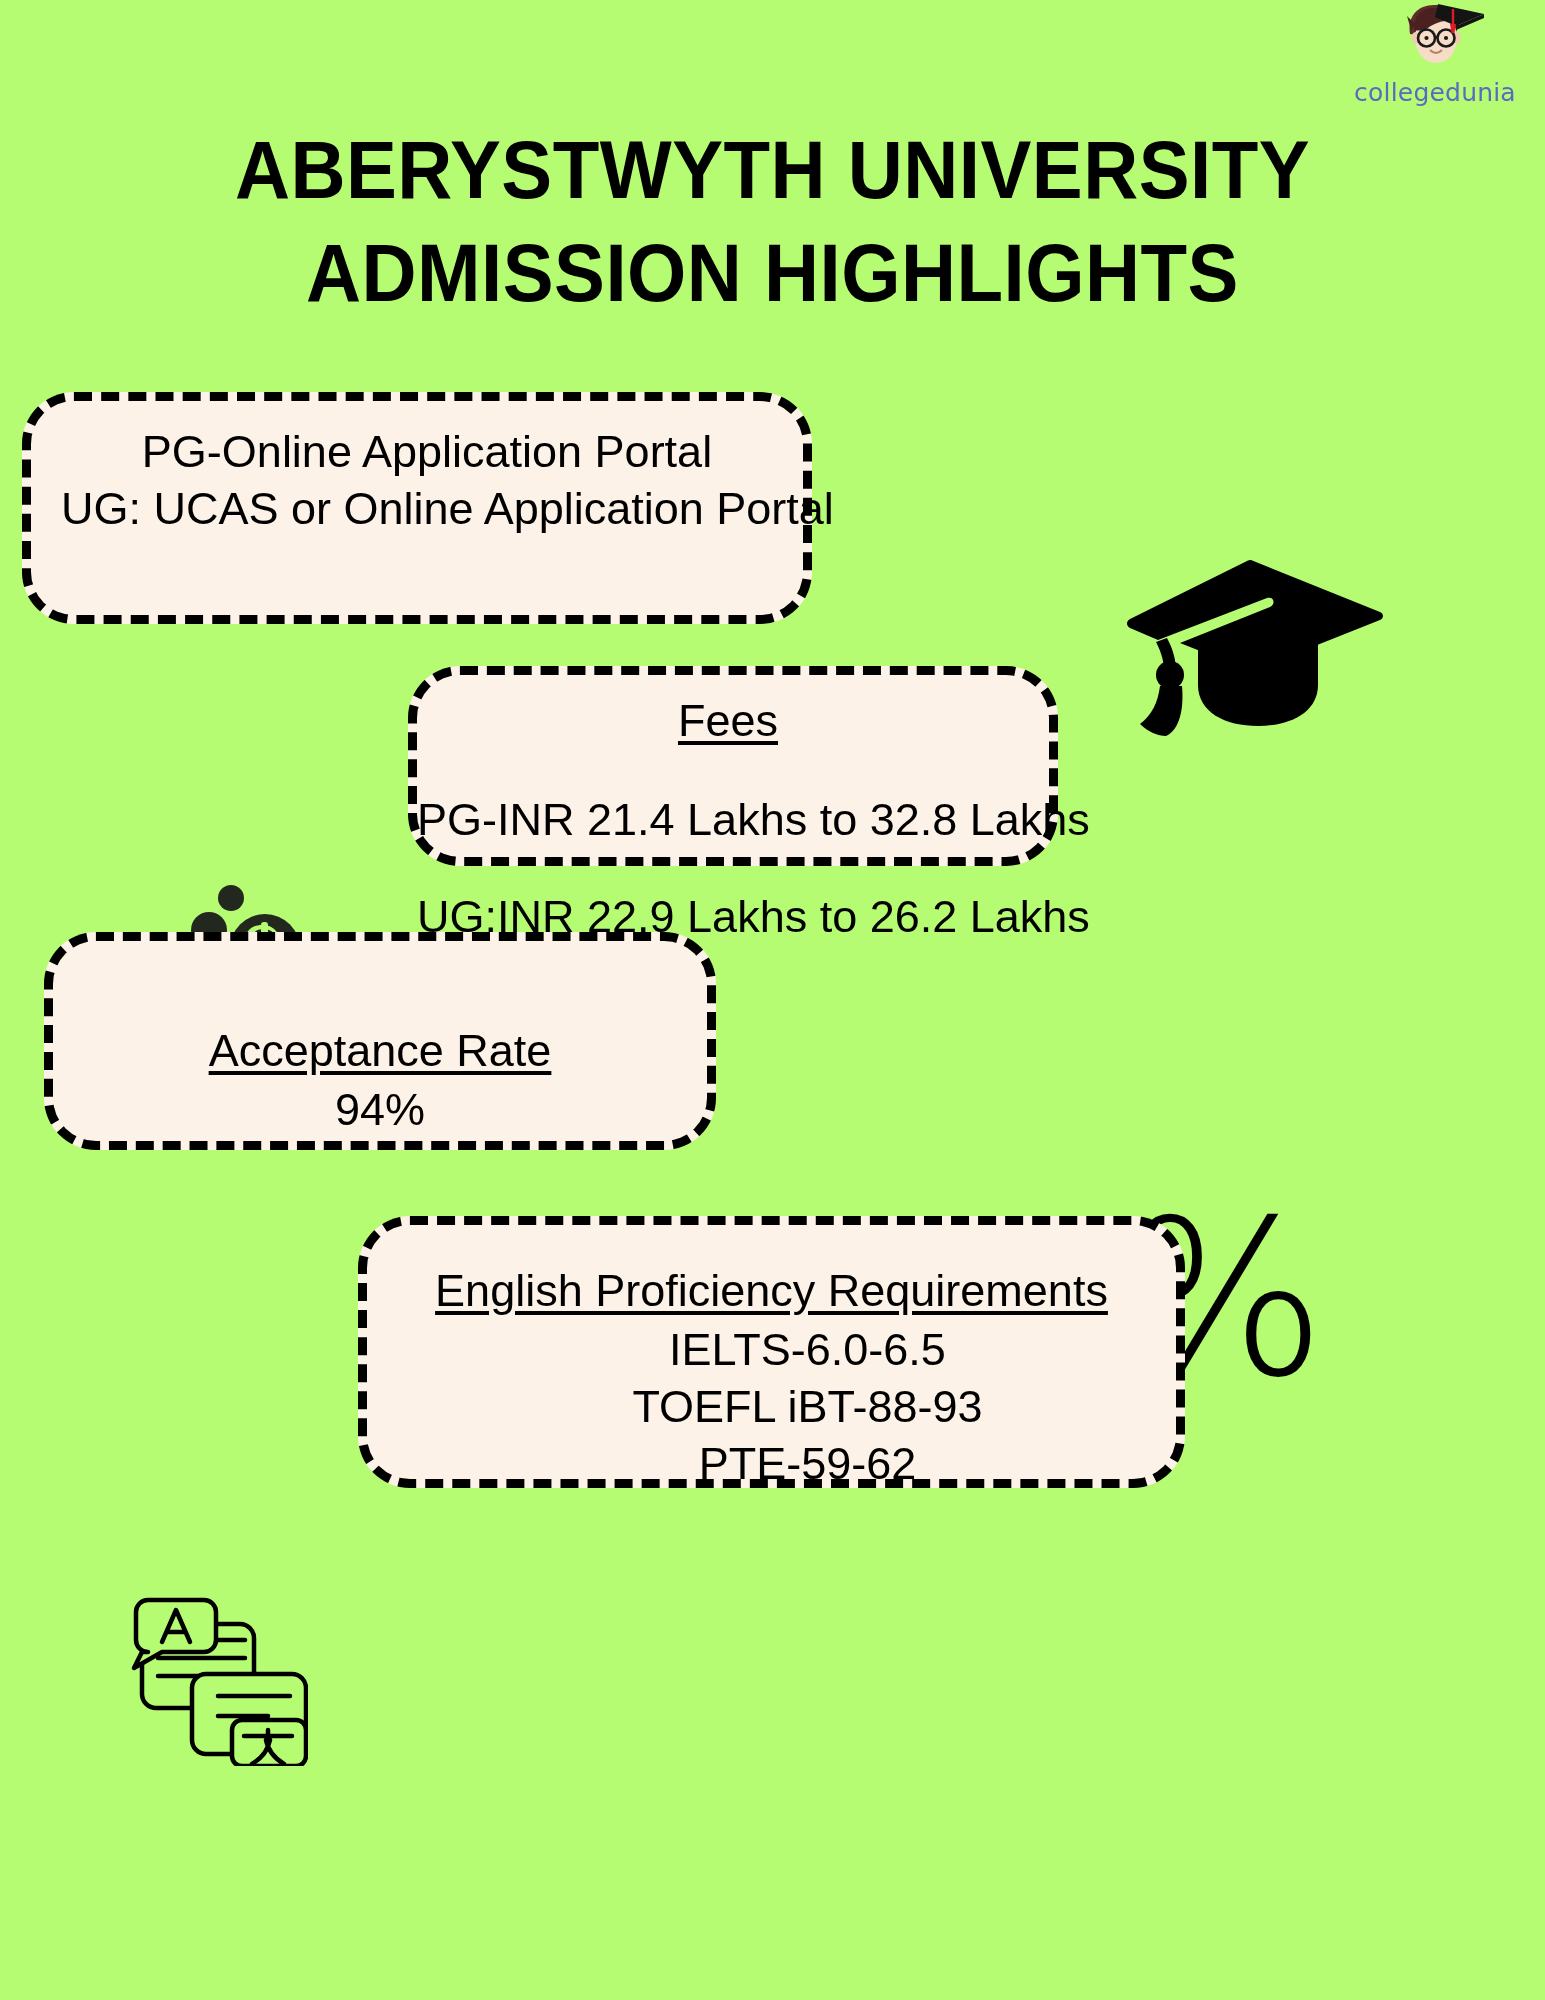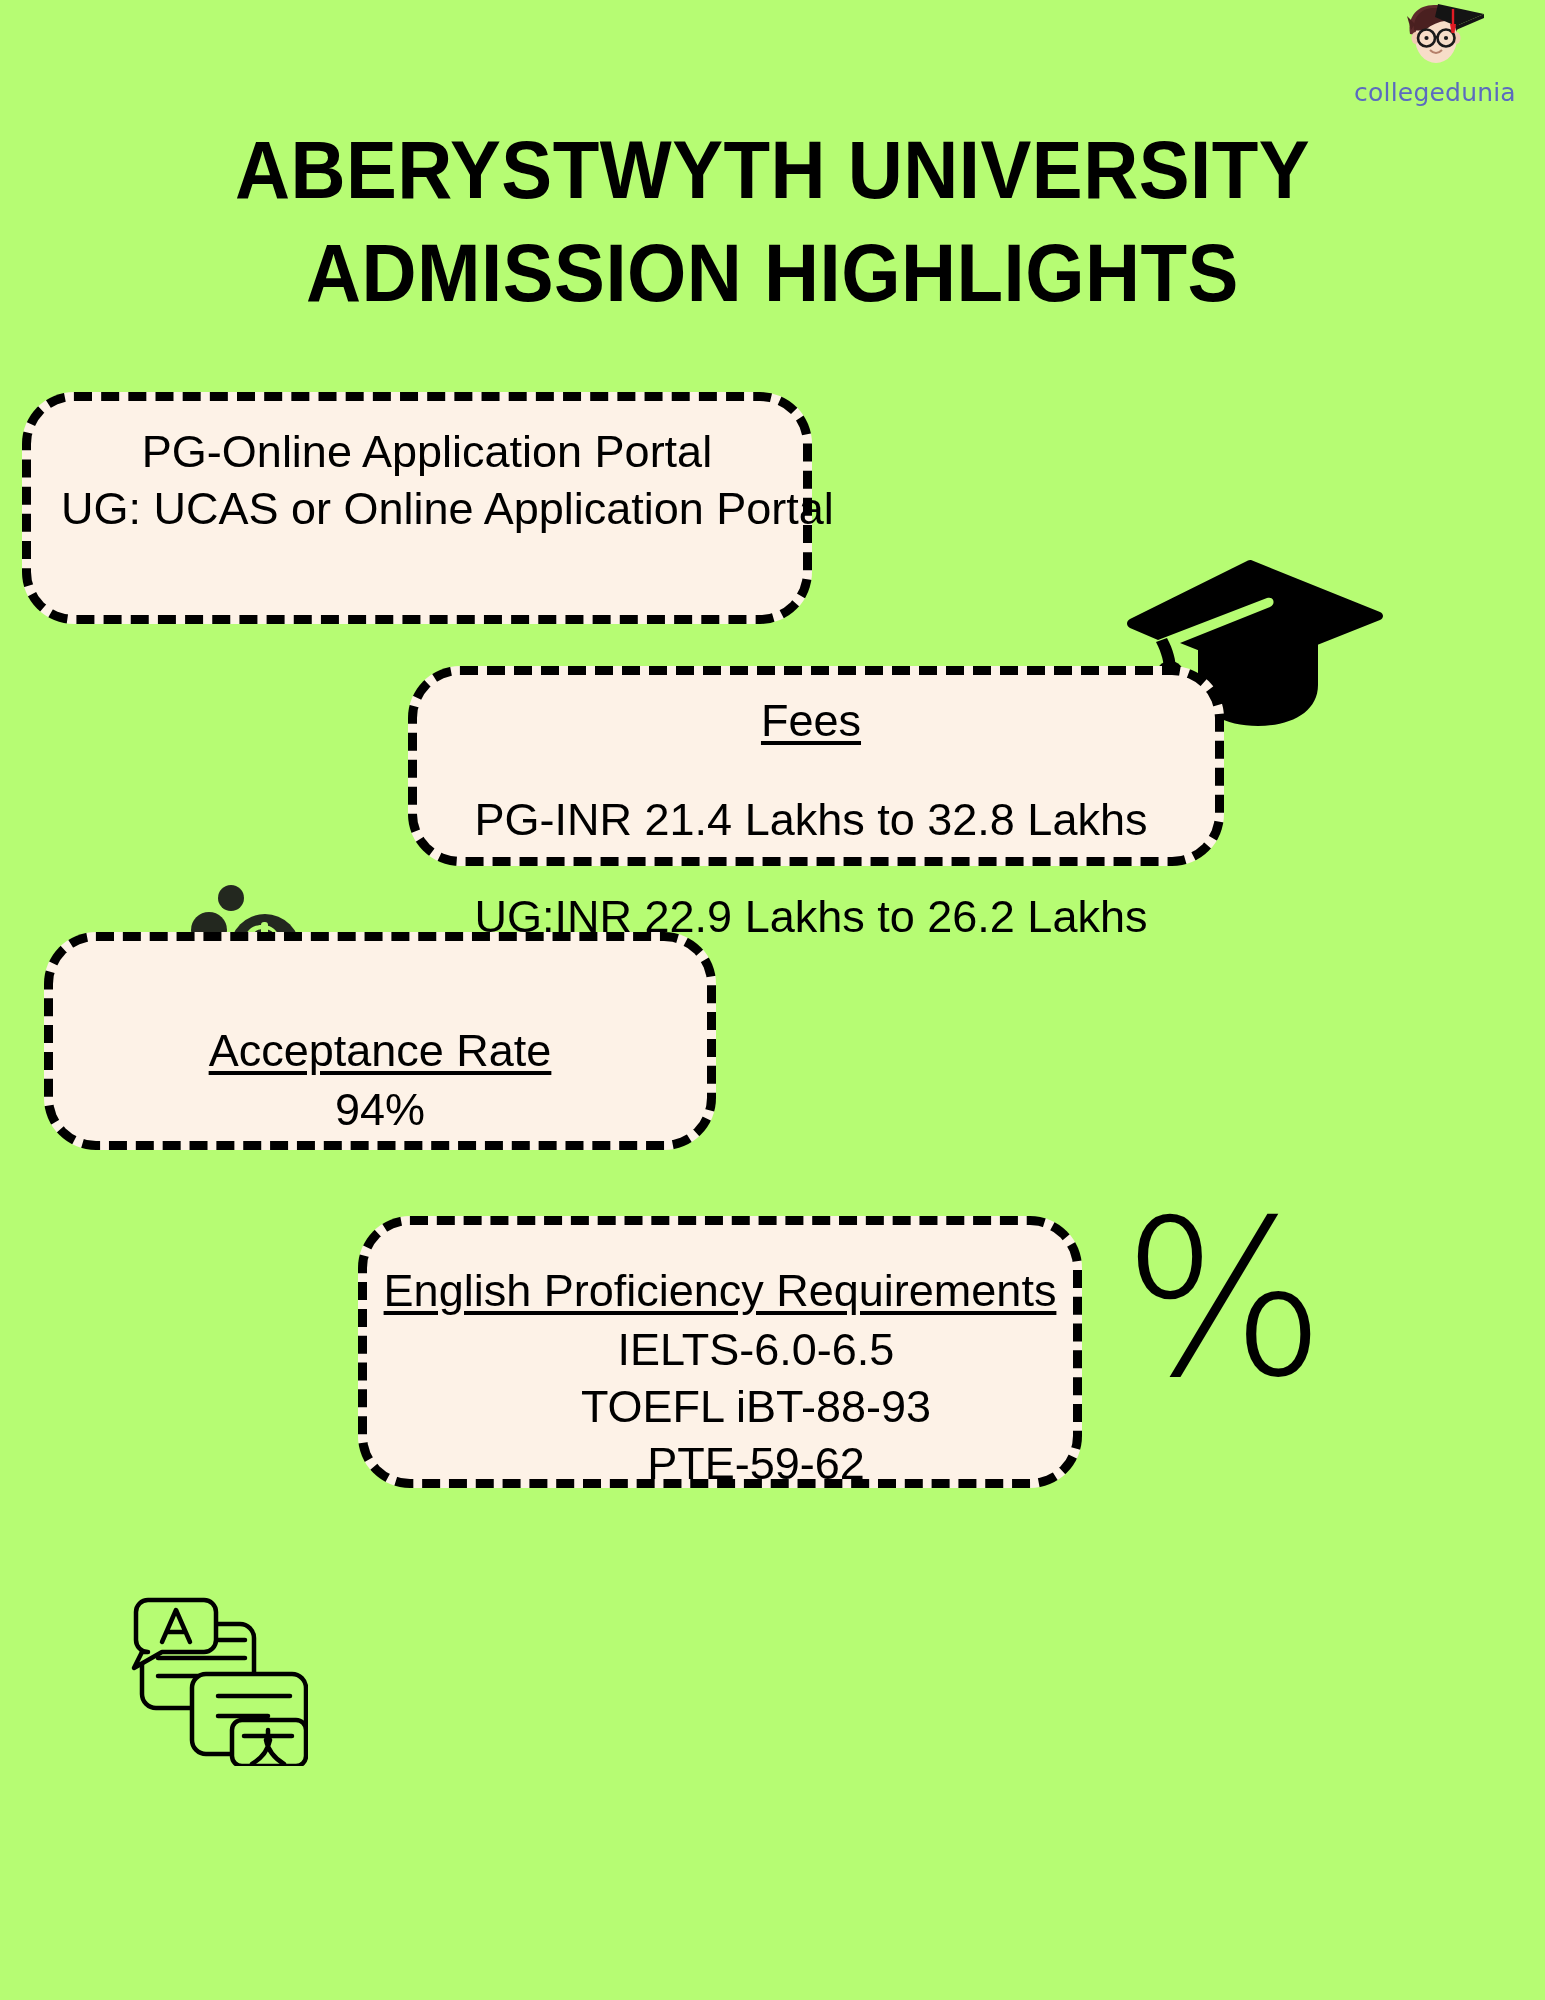--- a/index.html
+++ b/index.html
@@ -75,27 +75,27 @@
   }
   .card-line {
     font-size: 45px;
     line-height: 57px;
     white-space: nowrap;
   }
 
   #card-application { left: 22px;  top: 392px;  width: 790px;  height: 232px; padding: 22px 10px 0 10px; }
   #card-application .card-line { text-align: center; padding-left: 20px; }
 
-  #card-fees        { left: 408px; top: 666px;  width: 816px;  height: 200px; padding: 16px 10px 0 0; }
+  #card-fees        { left: 408px; top: 666px;  width: 650px;  height: 200px; padding: 16px 10px 0 0; }
   #card-fees .card-line { text-align: center; margin-top: 40px; }
 
   #card-acceptance  { left: 44px;  top: 932px;  width: 672px;  height: 218px; padding: 80px 10px 0 10px; }
   #card-acceptance .card-line { text-align: center; }
 
-  #card-english     { left: 358px; top: 1216px; width: 724px; height: 272px; padding: 36px 10px 0 10px; }
+  #card-english     { left: 358px; top: 1216px; width: 827px; height: 272px; padding: 36px 10px 0 10px; }
   #card-english .card-line { text-align: center; padding-left: 72px; }
 
   
   .icon { position: absolute; }
   #icon-graduation-cap { left: 1118px; top: 550px;  width: 270px; height: 200px; }
   #icon-money-hand     { left: 168px;  top: 880px;  width: 222px; height: 192px; }
   #icon-percent {
     left: 1122px; top: 1200px; width: 240px; height: 200px;
     font-family: "DejaVu Sans", sans-serif;
     font-size: 215px;

